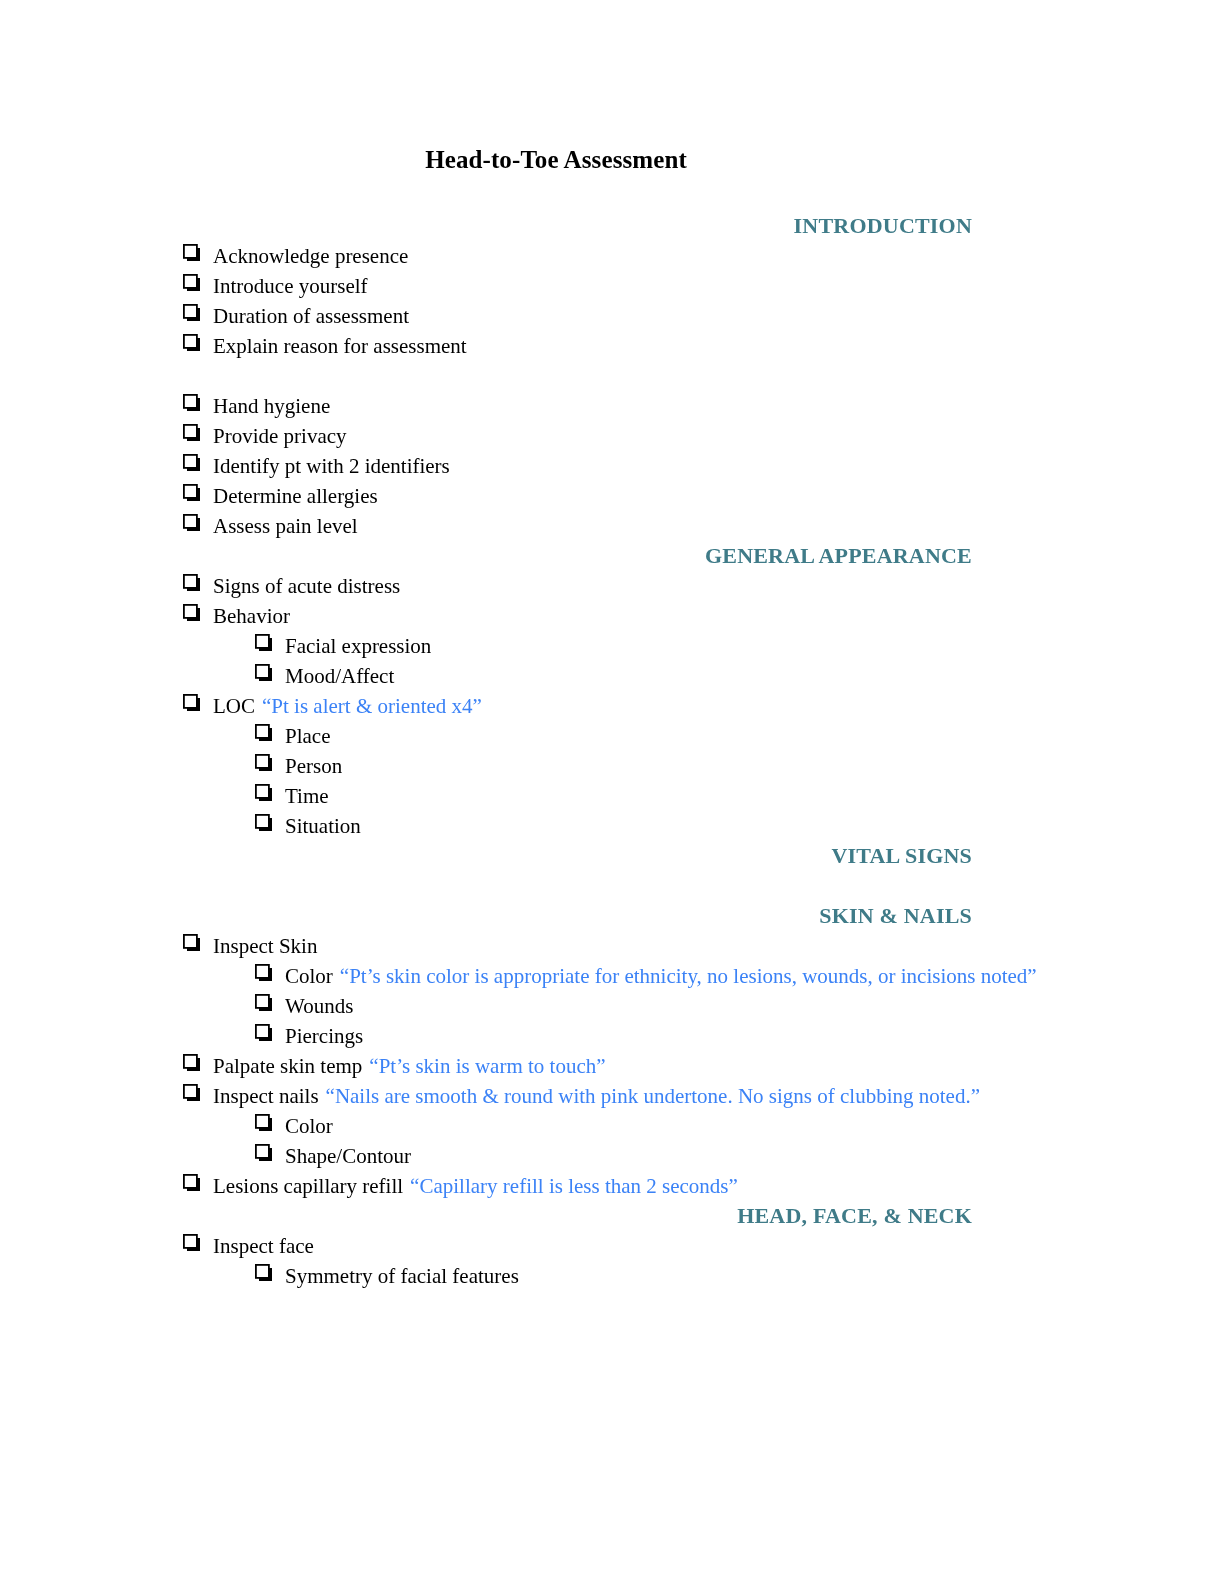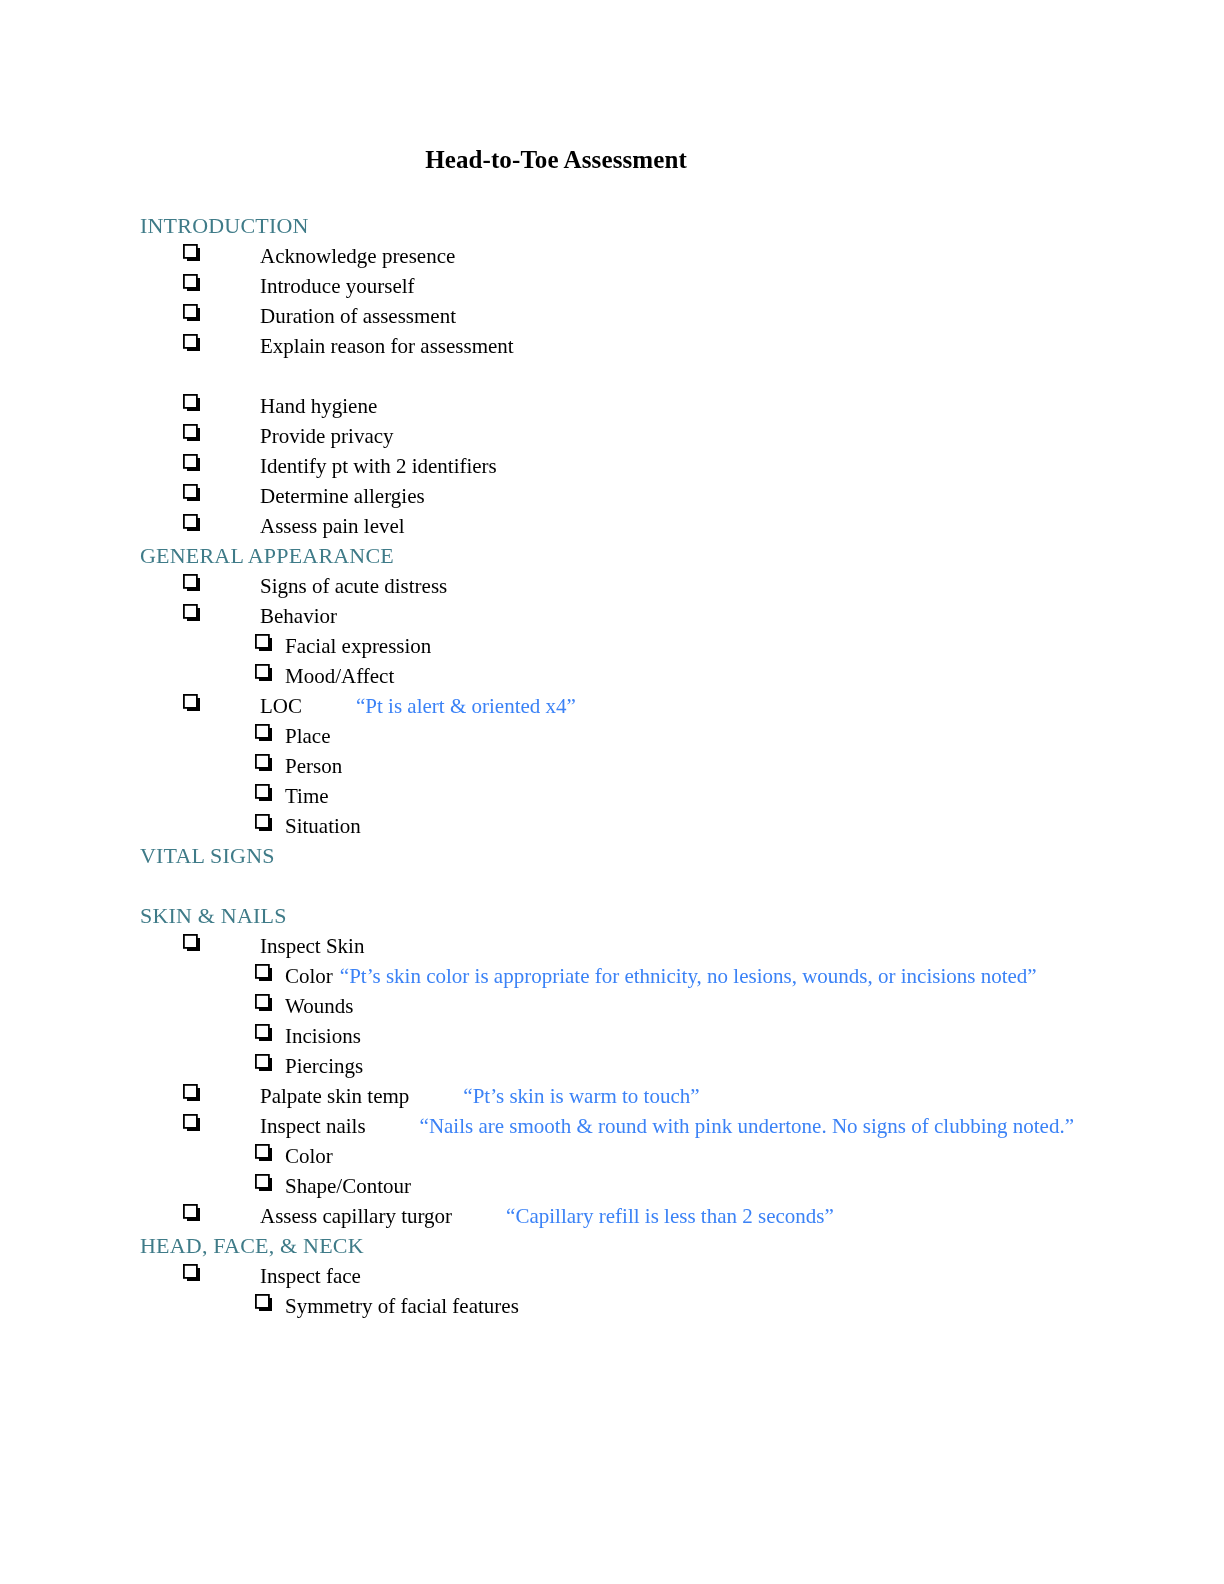--- a/index.html
+++ b/index.html
@@ -28,34 +28,35 @@
     letter-spacing: 0.1px;
     margin: 0;
     padding-top: 145px;
     line-height: 30px;
   }
   .body-block {
     margin-top: 36px;
   }
   .section-heading {
     font-size: 22px;
-    font-weight: normal;
+    font-weight: bold;
     color: #3f7b88;
     line-height: 30px;
     letter-spacing: 0.2px;
     white-space: nowrap;
+    text-align: right;
   }
   .item {
     display: flex;
     align-items: baseline;
     line-height: 30px;
     font-size: 21px;
     white-space: nowrap;
   }
-  .item.lvl1 { padding-left: 43px; gap: 47px; }
+  .item.lvl1 { padding-left: 43px; }
   .item.lvl2 { padding-left: 115px; }
   .cbox {
     display: inline-block;
     width: 30px;
     flex: 0 0 30px;
     position: relative;
     top: -1px;
   }
   .cbox svg { display: block; }
   .label { display: inline-block; }
@@ -272,29 +273,20 @@
         </span>
         <span class="label">Wounds</span>
       </div>
       <div class="item lvl2">
         <span class="cbox">
           <svg width="18" height="18" viewBox="0 0 18 18">
             <rect x="4" y="4" width="13" height="13" fill="#000000"></rect>
             <rect x="0.9" y="0.9" width="13" height="13" fill="#ffffff" stroke="#000000" stroke-width="1.8"></rect>
           </svg>
         </span>
-        <span class="label">Incisions</span>
-      </div>
-      <div class="item lvl2">
-        <span class="cbox">
-          <svg width="18" height="18" viewBox="0 0 18 18">
-            <rect x="4" y="4" width="13" height="13" fill="#000000"></rect>
-            <rect x="0.9" y="0.9" width="13" height="13" fill="#ffffff" stroke="#000000" stroke-width="1.8"></rect>
-          </svg>
-        </span>
         <span class="label">Piercings</span>
       </div>
       <div class="item lvl1">
         <span class="cbox">
           <svg width="18" height="18" viewBox="0 0 18 18">
             <rect x="4" y="4" width="13" height="13" fill="#000000"></rect>
             <rect x="0.9" y="0.9" width="13" height="13" fill="#ffffff" stroke="#000000" stroke-width="1.8"></rect>
           </svg>
         </span>
         <span class="label">Palpate skin temp</span>
@@ -328,21 +320,21 @@
         </span>
         <span class="label">Shape/Contour</span>
       </div>
       <div class="item lvl1">
         <span class="cbox">
           <svg width="18" height="18" viewBox="0 0 18 18">
             <rect x="4" y="4" width="13" height="13" fill="#000000"></rect>
             <rect x="0.9" y="0.9" width="13" height="13" fill="#ffffff" stroke="#000000" stroke-width="1.8"></rect>
           </svg>
         </span>
-        <span class="label">Assess capillary turgor</span>
+        <span class="label">Lesions capillary refill</span>
         <span class="quote">“Capillary refill is less than 2 seconds”</span>
       </div>
       <div class="section-heading">HEAD, FACE, &amp; NECK</div>
       <div class="item lvl1">
         <span class="cbox">
           <svg width="18" height="18" viewBox="0 0 18 18">
             <rect x="4" y="4" width="13" height="13" fill="#000000"></rect>
             <rect x="0.9" y="0.9" width="13" height="13" fill="#ffffff" stroke="#000000" stroke-width="1.8"></rect>
           </svg>
         </span>

